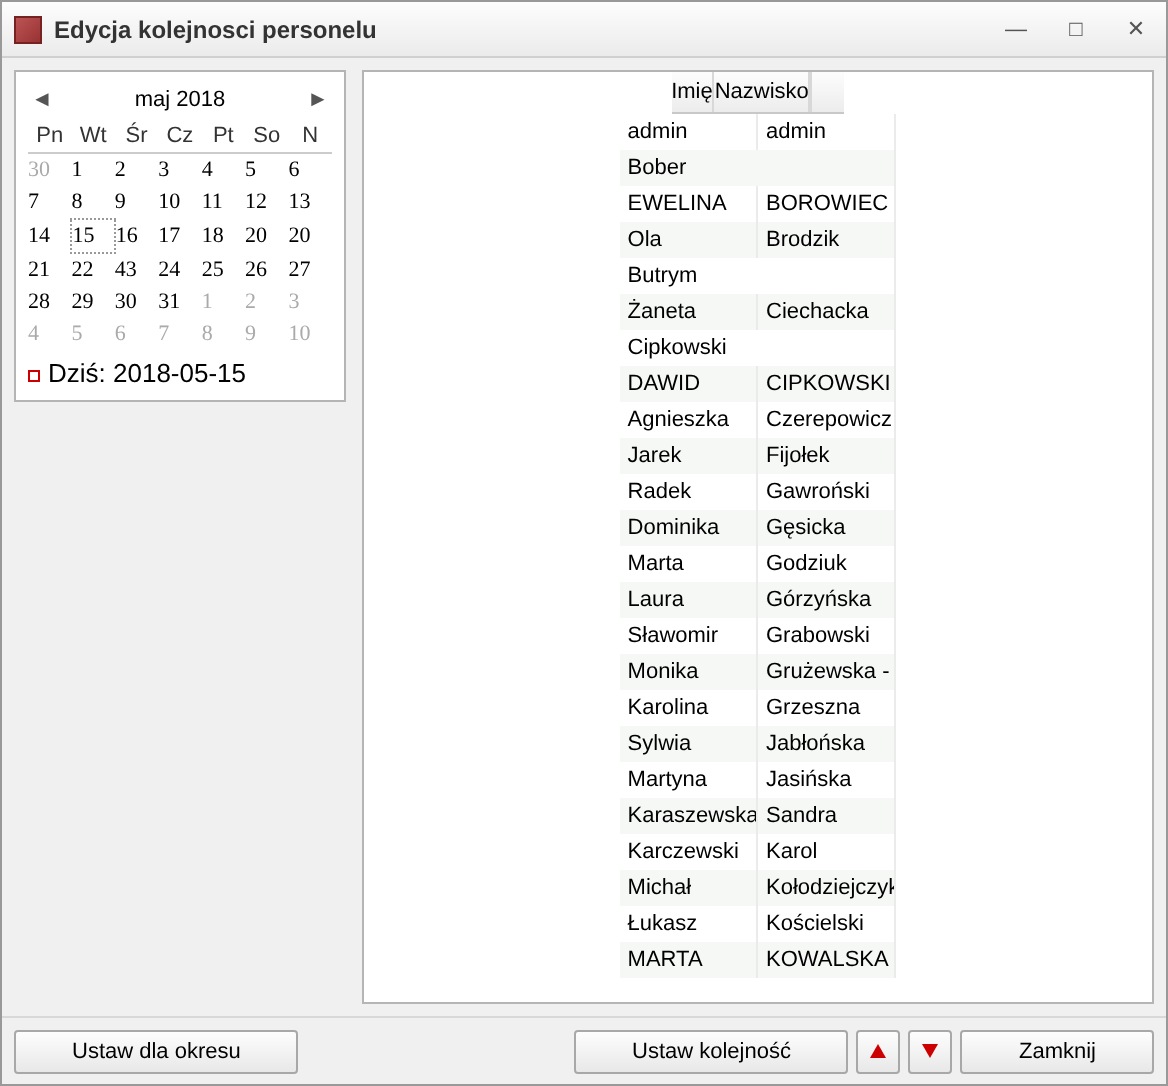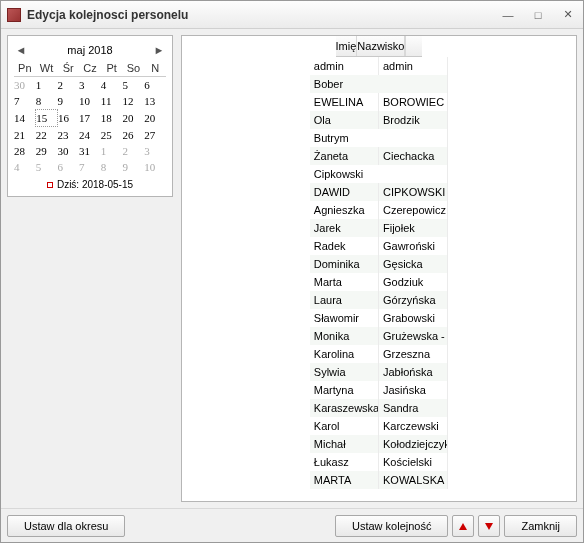--- a/index.html
+++ b/index.html
@@ -96,23 +96,22 @@
     font-size: 11px;
     color: #000;
     height: 16px;
     font-family: Liberation Serif, serif;
   }
   table.cal td.other { color: #aaa; }
   table.cal td.sel {
     border: 1px dotted #999;
   }
   .cal-today {
-    text-align: center;
     padding: 4px 0 2px 0;
-    font-size: 10px;
+    font-size: 13px;
   }
   .cal-today .dot {
     display:inline-block;
     width:6px;height:6px;
     border:1px solid #c00;
     margin-right:4px;
     vertical-align: middle;
   }
   .grid-wrap {
     flex: 1;
@@ -172,21 +171,21 @@
     height: 34px;
     border-top: 1px solid #d8d8d8;
     display: flex;
     align-items: center;
     padding: 0 6px;
     gap: 4px;
   }
   .footer .spacer { flex: 1; }
   .btn {
     height: 22px;
-    padding: 0 16px;
+    padding: 0 28px;
     border: 1px solid #a8a8a8;
     background: linear-gradient(to bottom,#fdfdfd,#e8e8e8);
     font-family: Tahoma, sans-serif;
     font-size: 11px;
     border-radius: 2px;
     cursor: pointer;
   }
   .btn.small {
     width: 22px;
     padding: 0;
@@ -259,21 +258,21 @@
                 <td class="sel">15</td>
                 <td>16</td>
                 <td>17</td>
                 <td>18</td>
                 <td>20</td>
                 <td>20</td>
               </tr>
               <tr>
                 <td>21</td>
                 <td>22</td>
-                <td>23</td>
+                <td>43</td>
                 <td>24</td>
                 <td>25</td>
                 <td>26</td>
                 <td>27</td>
               </tr>
               <tr>
                 <td>28</td>
                 <td>29</td>
                 <td>30</td>
                 <td>31</td>
@@ -376,22 +375,22 @@
           </div>
           <div class="row">
             <div class="cell">Martyna</div>
             <div class="cell">Jasińska</div>
           </div>
           <div class="row">
             <div class="cell">Karaszewska</div>
             <div class="cell">Sandra</div>
           </div>
           <div class="row">
+            <div class="cell">Karczewski</div>
             <div class="cell">Karol</div>
-            <div class="cell">Karczewski</div>
           </div>
           <div class="row">
             <div class="cell">Michał</div>
             <div class="cell">Kołodziejczyk</div>
           </div>
           <div class="row">
             <div class="cell">Łukasz</div>
             <div class="cell">Kościelski</div>
           </div>
           <div class="row">

